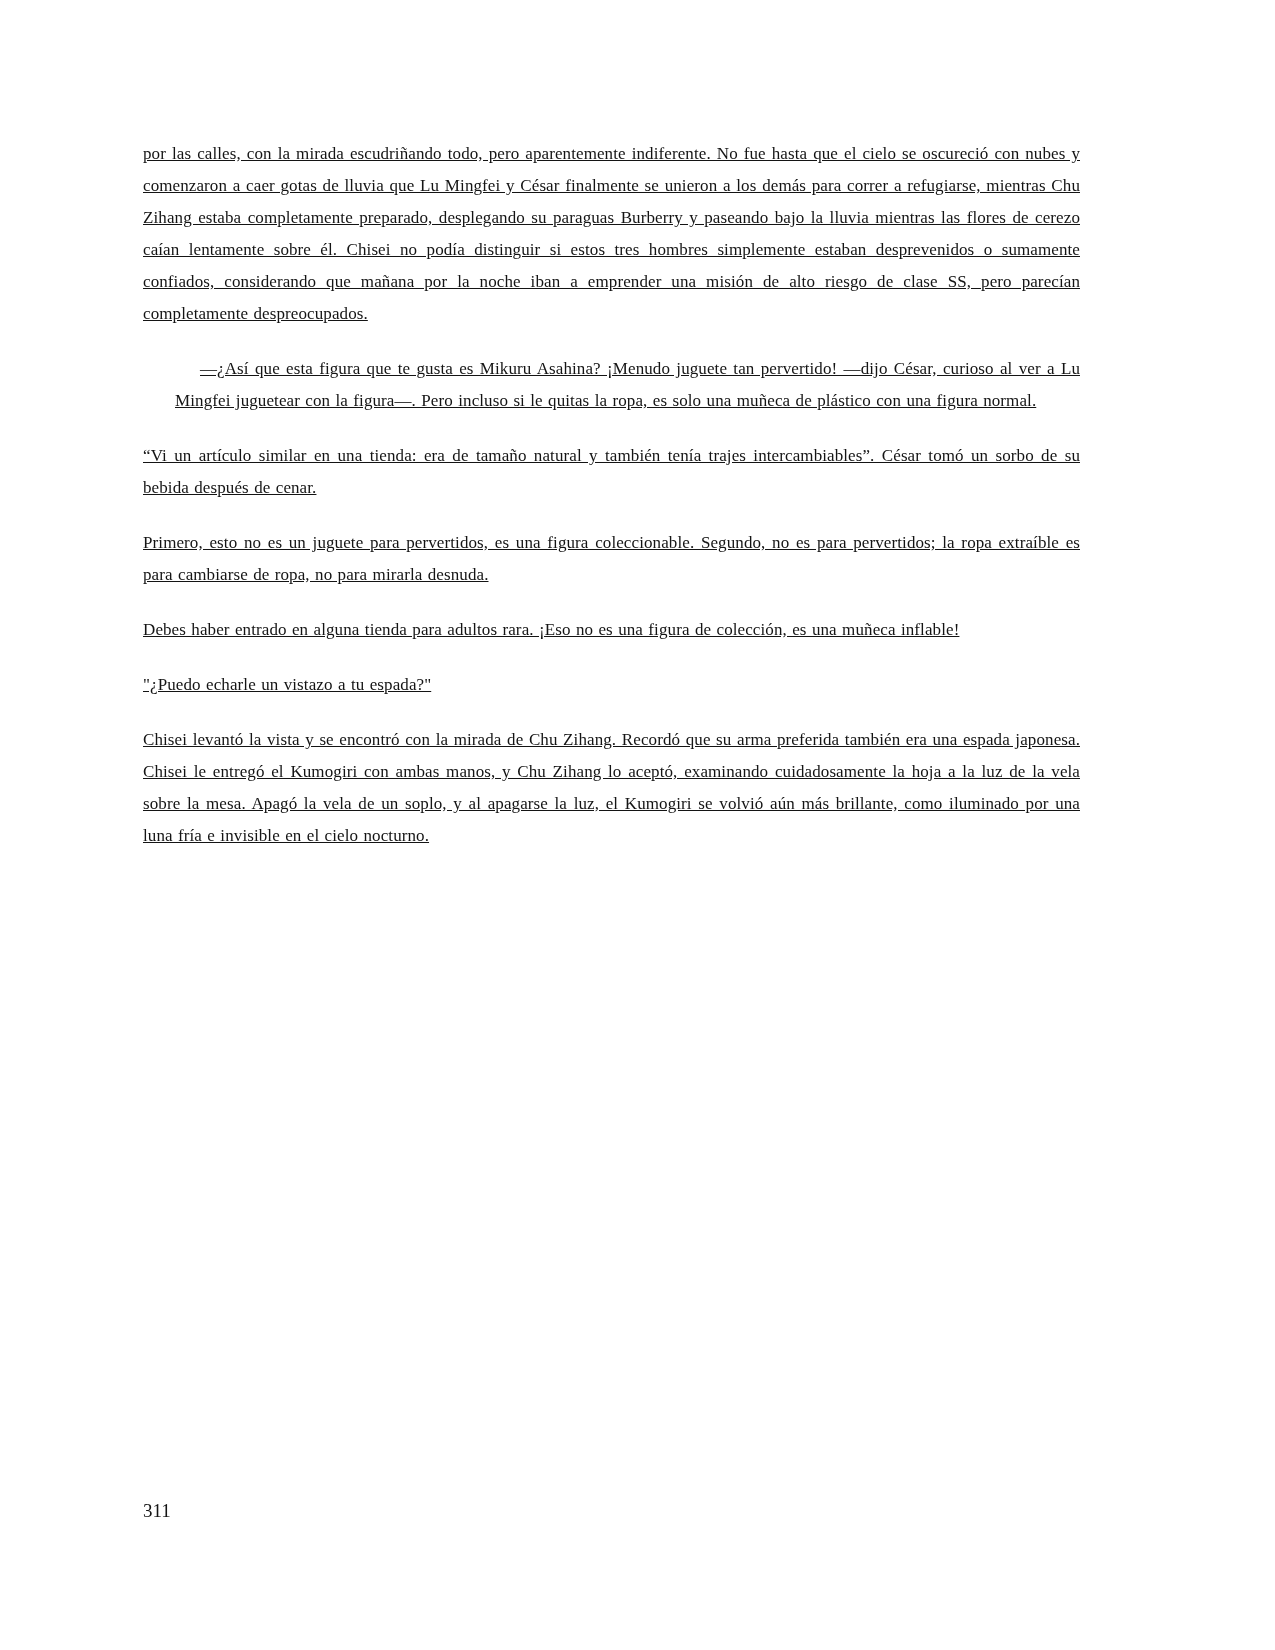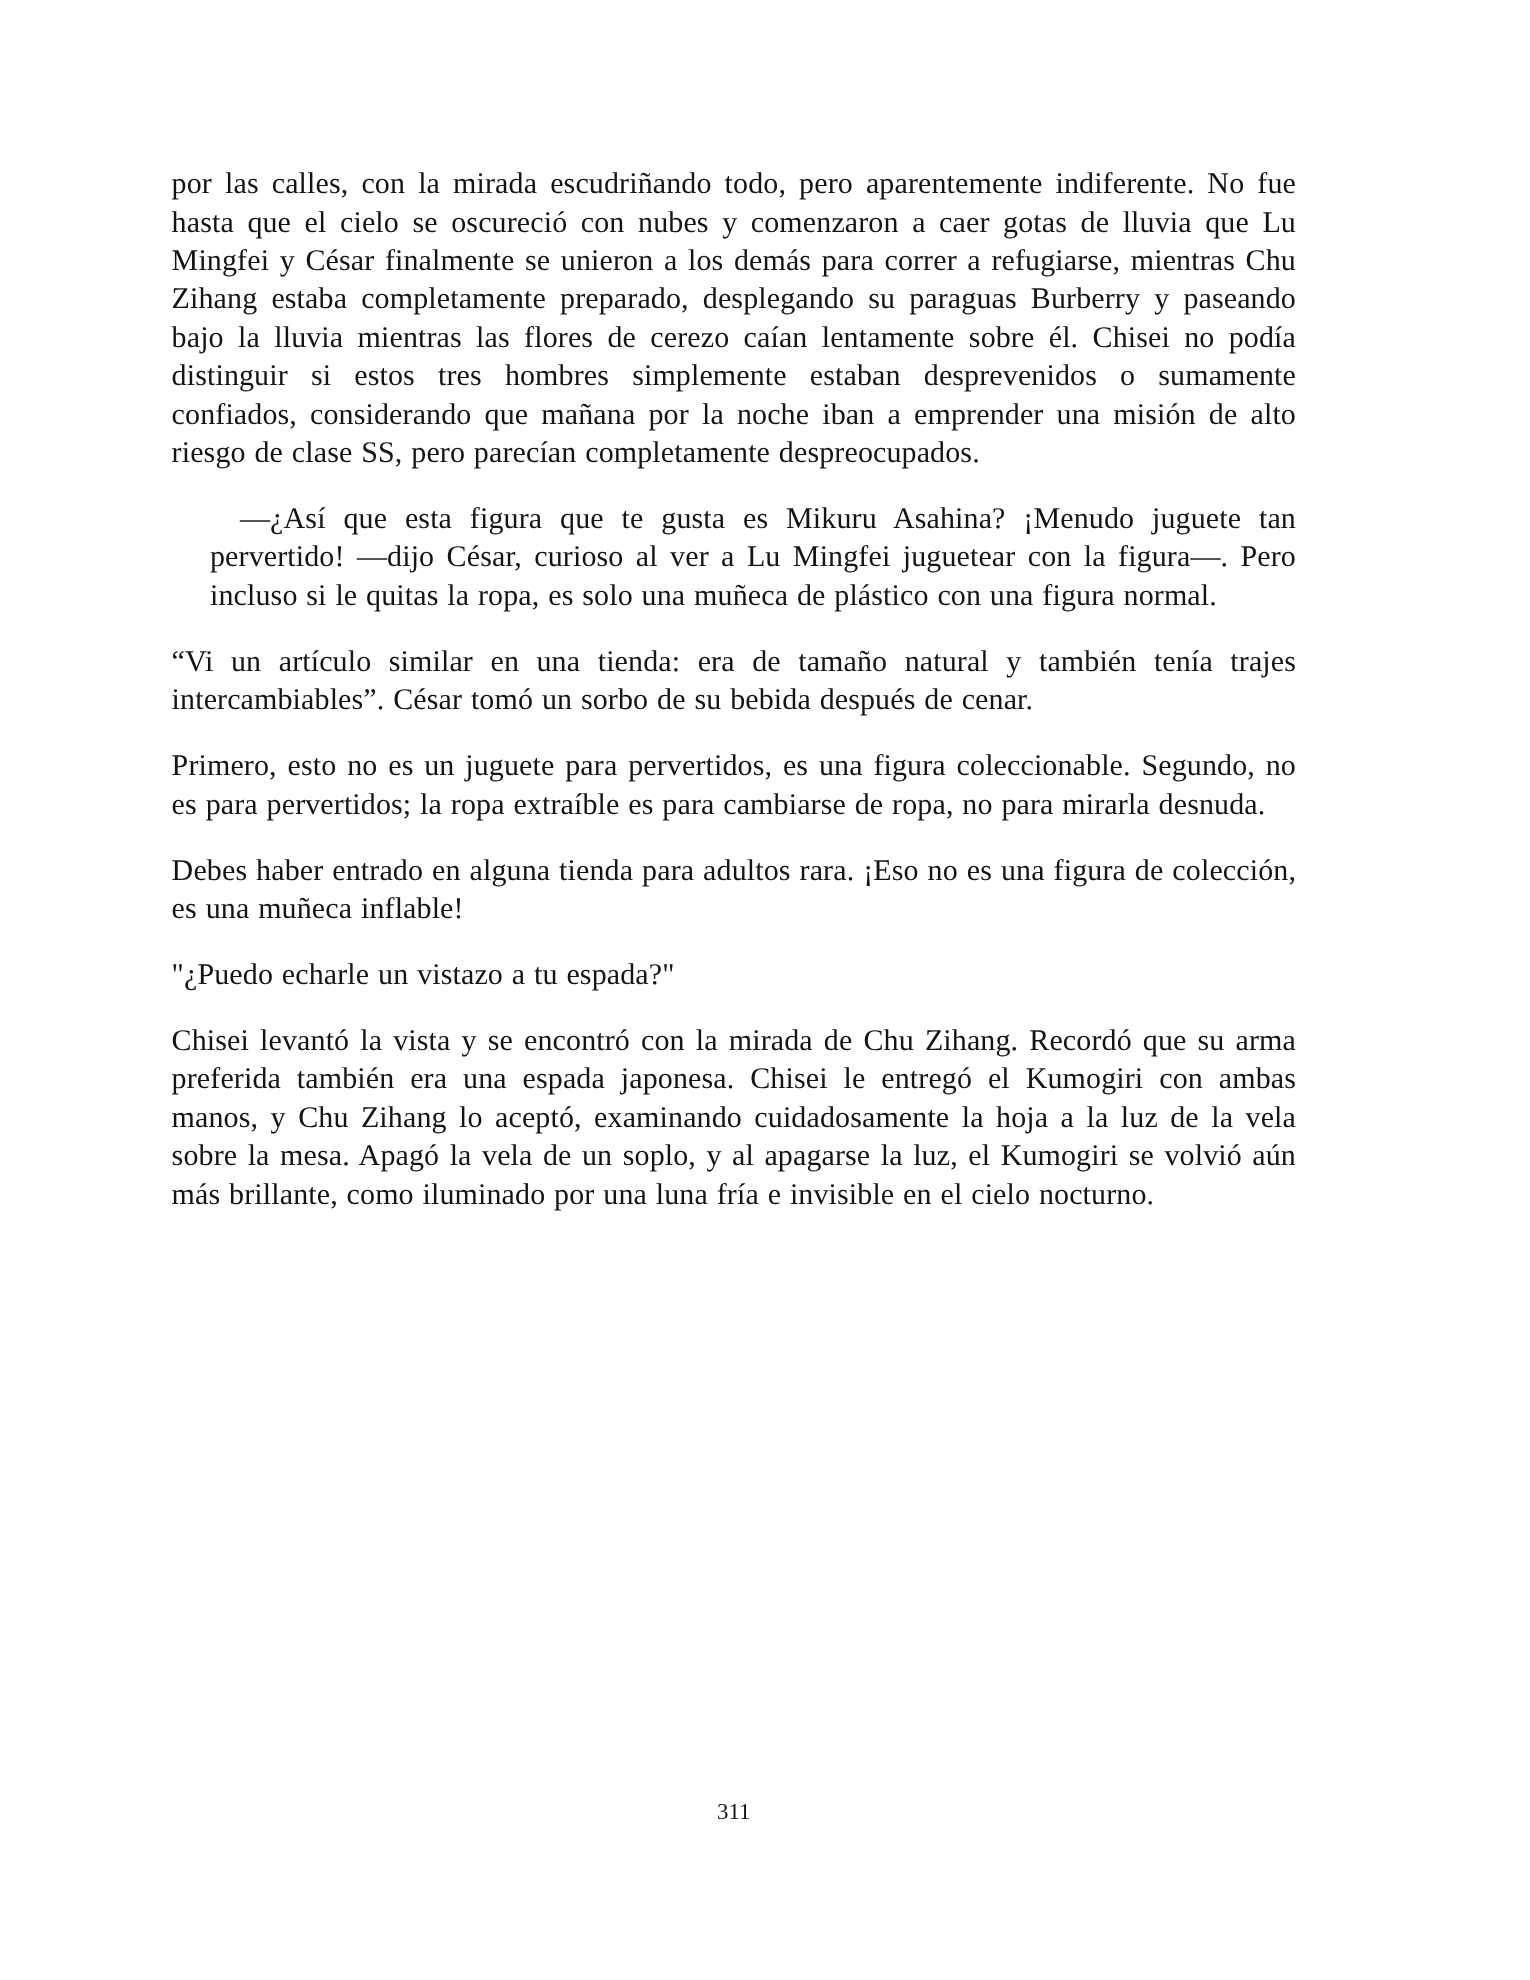--- a/index.html
+++ b/index.html
@@ -17,36 +17,37 @@
     overflow: hidden;
   }
   .content {
     position: absolute;
     left: 143px;
     top: 138px;
     width: 937px;
   }
   .content p {
     margin: 0 0 23px 0;
-    font-size: 25px;
+    font-size: 17px;
     line-height: 32px;
     text-align: justify;
     letter-spacing: 0.1px;
     word-spacing: 1px;
+    text-decoration: underline;
   }
   .content p.indent {
     text-indent: 25px;
     margin-left: 32px;
   }
   .page-number {
     position: absolute;
     left: 143px;
     top: 1498px;
     width: 937px;
-    text-align: center;
+    text-align: left;
     font-size: 19px;
     line-height: 26px;
   }
 </style>
 </head>
 <body>
 
 <div class="page">
   <div class="content">
     <p>por las calles, con la mirada escudriñando todo, pero aparentemente indiferente. No fue hasta que el cielo se oscureció con nubes y comenzaron a caer gotas de lluvia que Lu Mingfei y César finalmente se unieron a los demás para correr a refugiarse, mientras Chu Zihang estaba completamente preparado, desplegando su paraguas Burberry y paseando bajo la lluvia mientras las flores de cerezo caían lentamente sobre él. Chisei no podía distinguir si estos tres hombres simplemente estaban desprevenidos o sumamente confiados, considerando que mañana por la noche iban a emprender una misión de alto riesgo de clase SS, pero parecían completamente despreocupados.</p>

